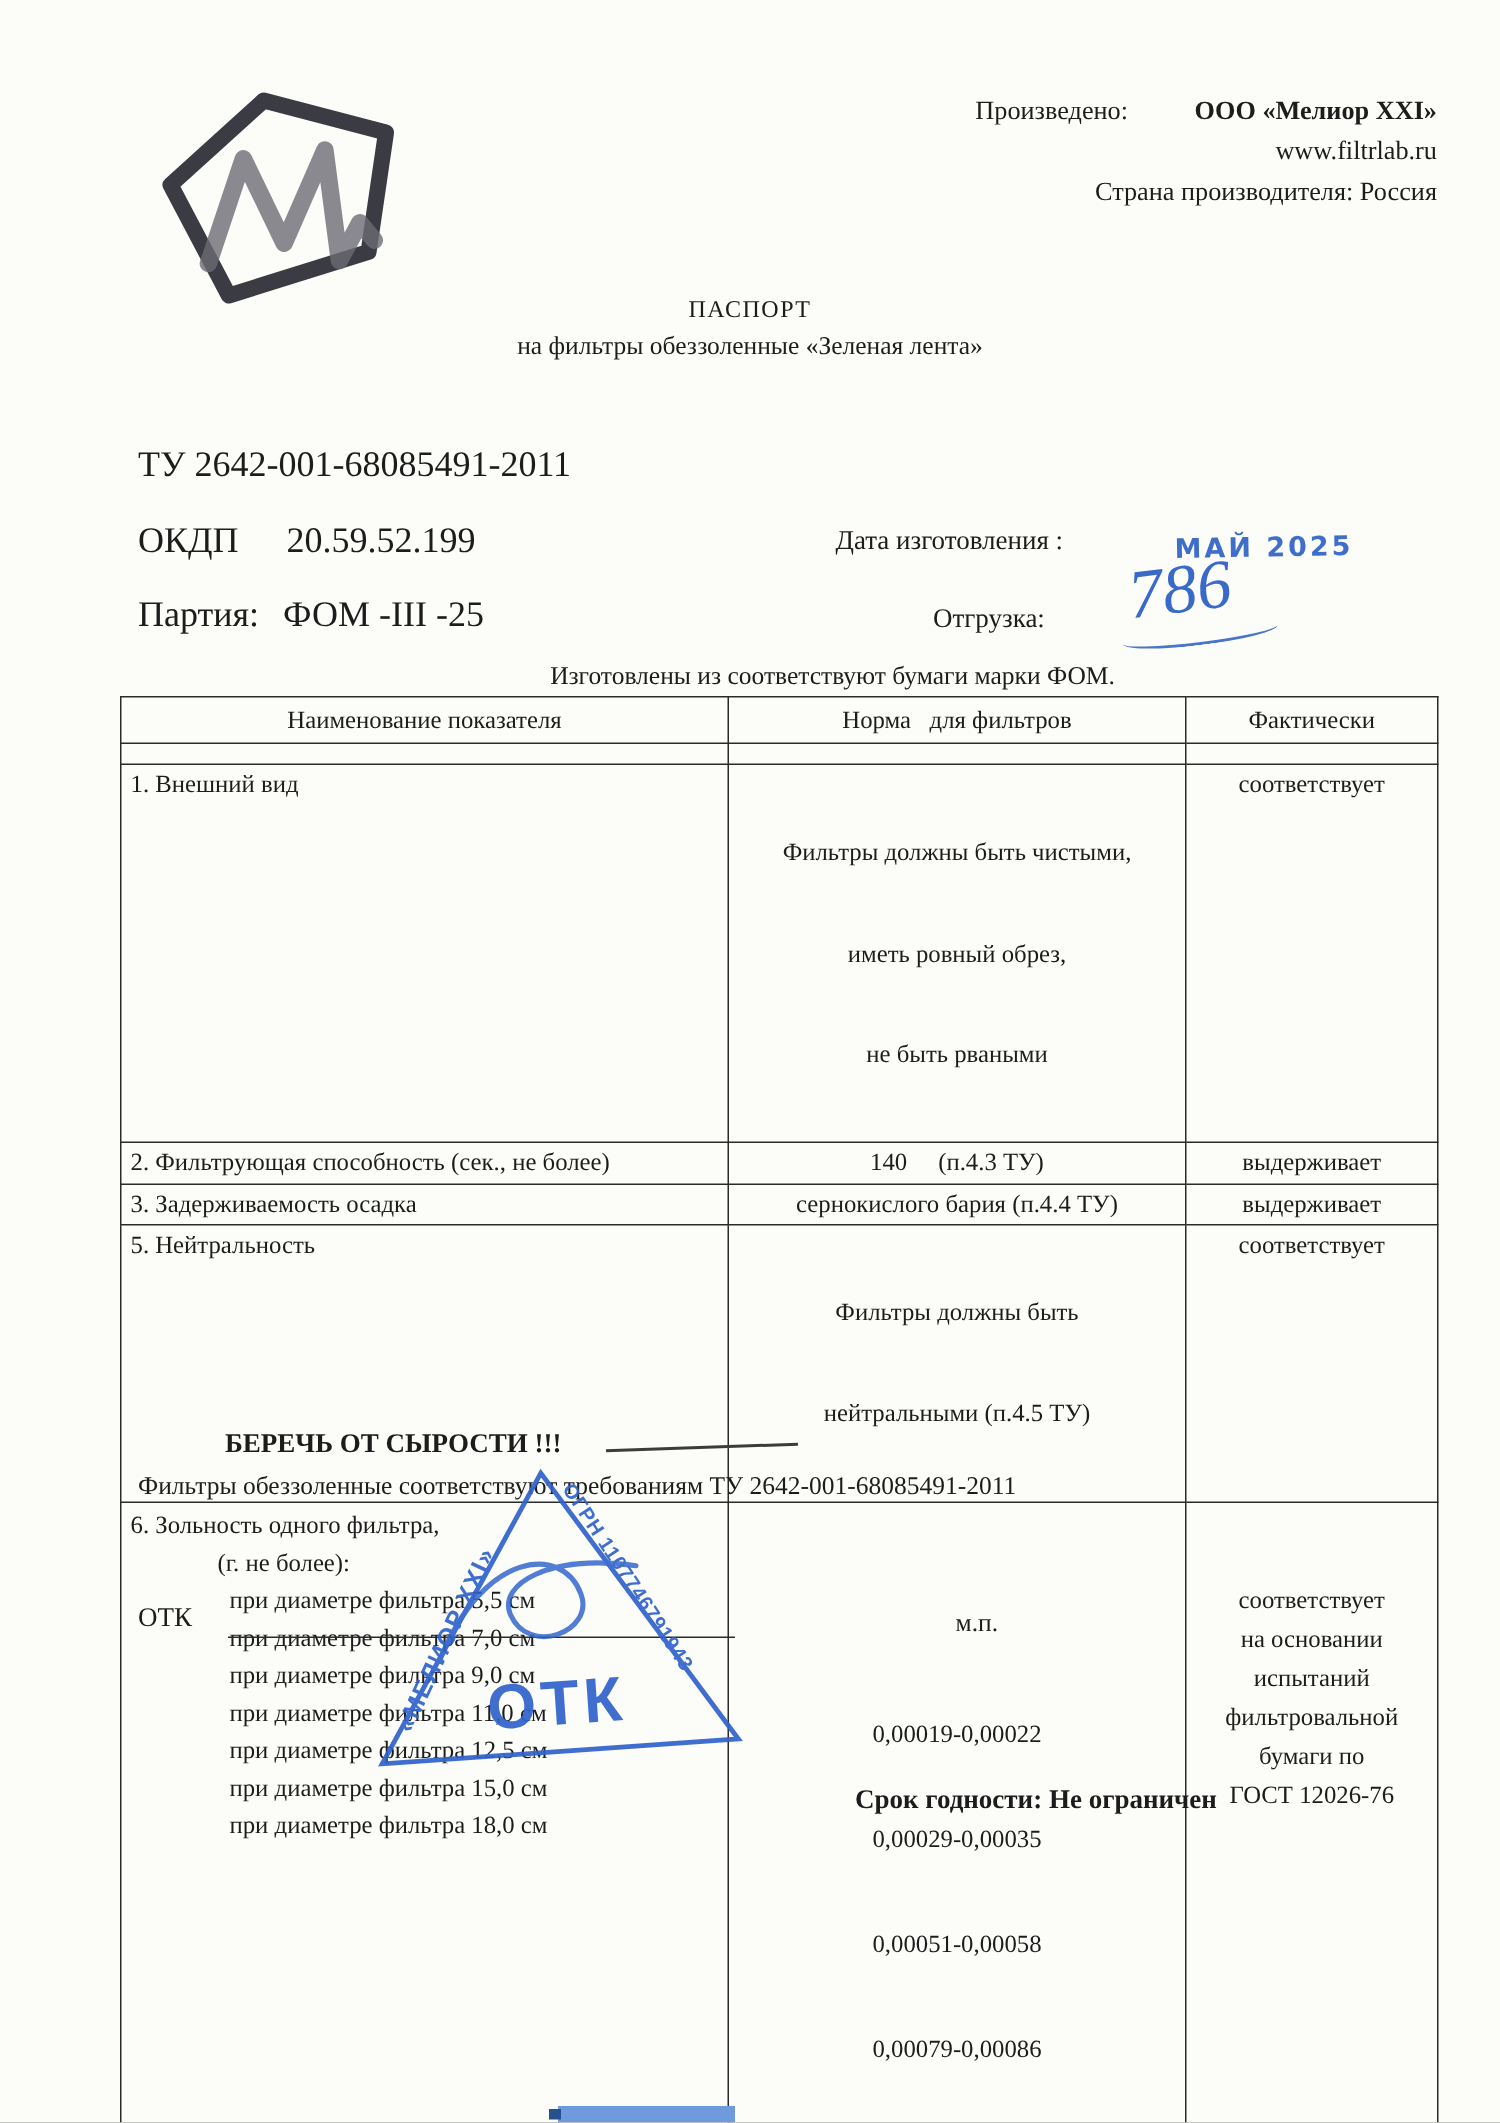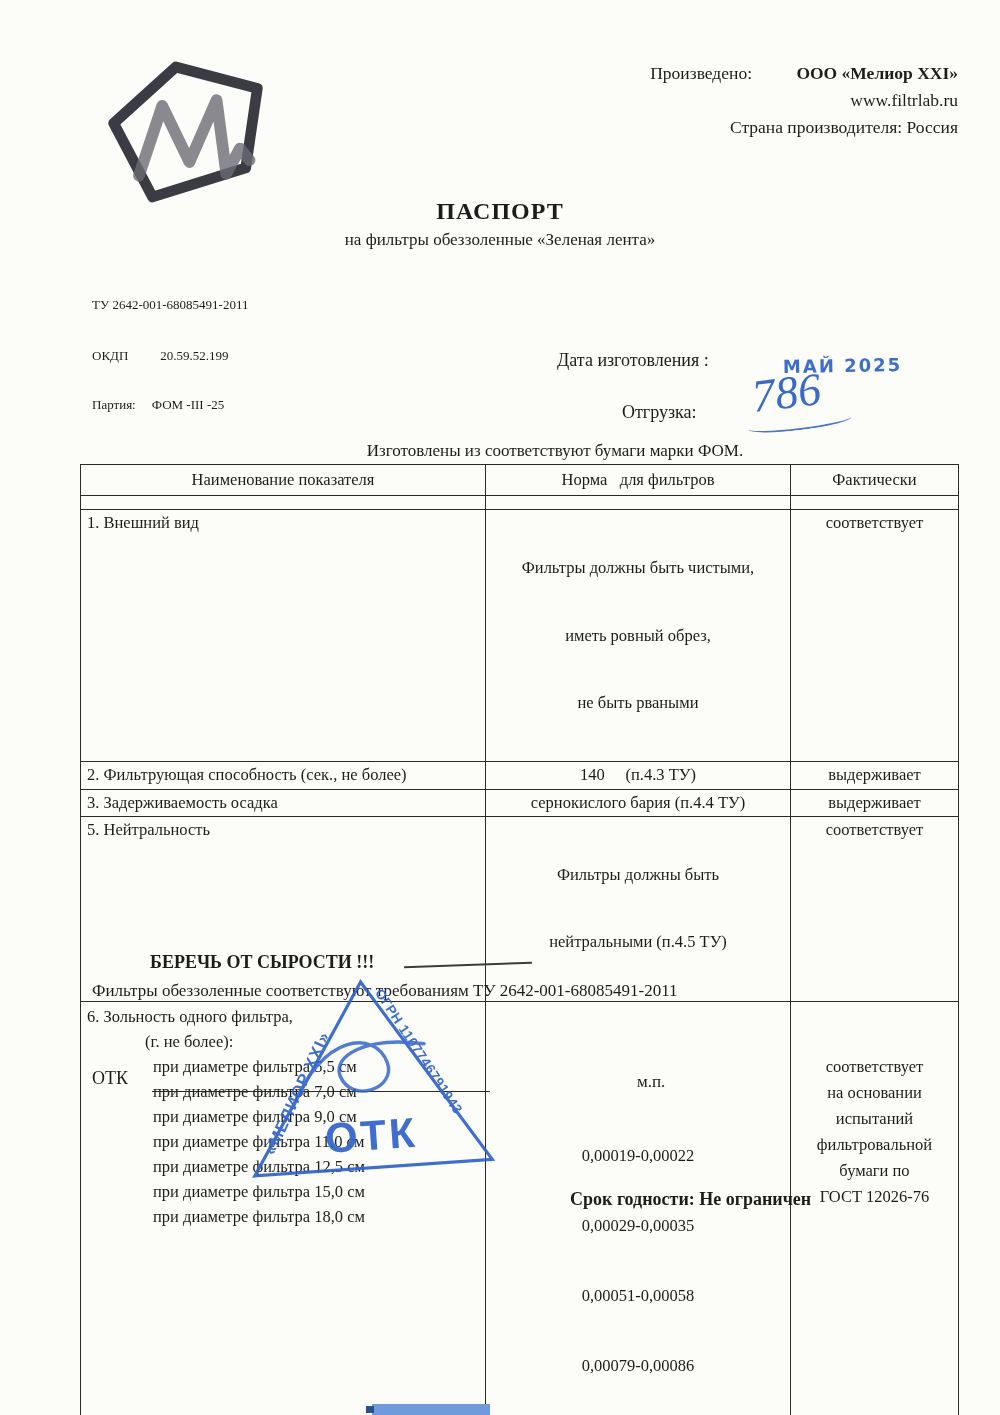--- a/index.html
+++ b/index.html
@@ -9,24 +9,24 @@
     position:relative; width:1000px; height:1415px; margin:0 auto;
     background:#fcfcf9; color:#1c1c1c; overflow:hidden;
   }
 
   
   .logo { position:absolute; left:104px; top:58px; width:165px; height:148px; }
   .producer-block { position:absolute; top:60px; right:42px; text-align:right; font-size:17.5px; line-height:1.55; }
   .producer-name { font-weight:bold;margin-left:40px; }
 
   .title-block { position:absolute; top:198px; left:0; width:100%; text-align:center; }
-  .doc-title { font-size:24px; font-weight:bold; letter-spacing:1px; }
+  .doc-title { font-size:16px; font-weight:normal; letter-spacing:1px; }
   .doc-subtitle { font-size:17px; margin-top:5px; }
 
-  .fld { position:absolute; font-size:13px; }
+  .fld { position:absolute; font-size:24px; }
   .fld-tu     { left:92px;  top:297px; }
   .fld-okdp   { left:92px;  top:348px; }
   .fld-okdp .val { margin-left:32px; }
   .fld-party  { left:92px;  top:397px; }
   .fld-party .val { margin-left:16px; }
   .fld-date   { left:557px; top:350px; font-size:18px; }
   .fld-ship   { left:622px; top:402px; font-size:18px; }
 
   .date-stamp {
     position:absolute; left:783px; top:355px;

